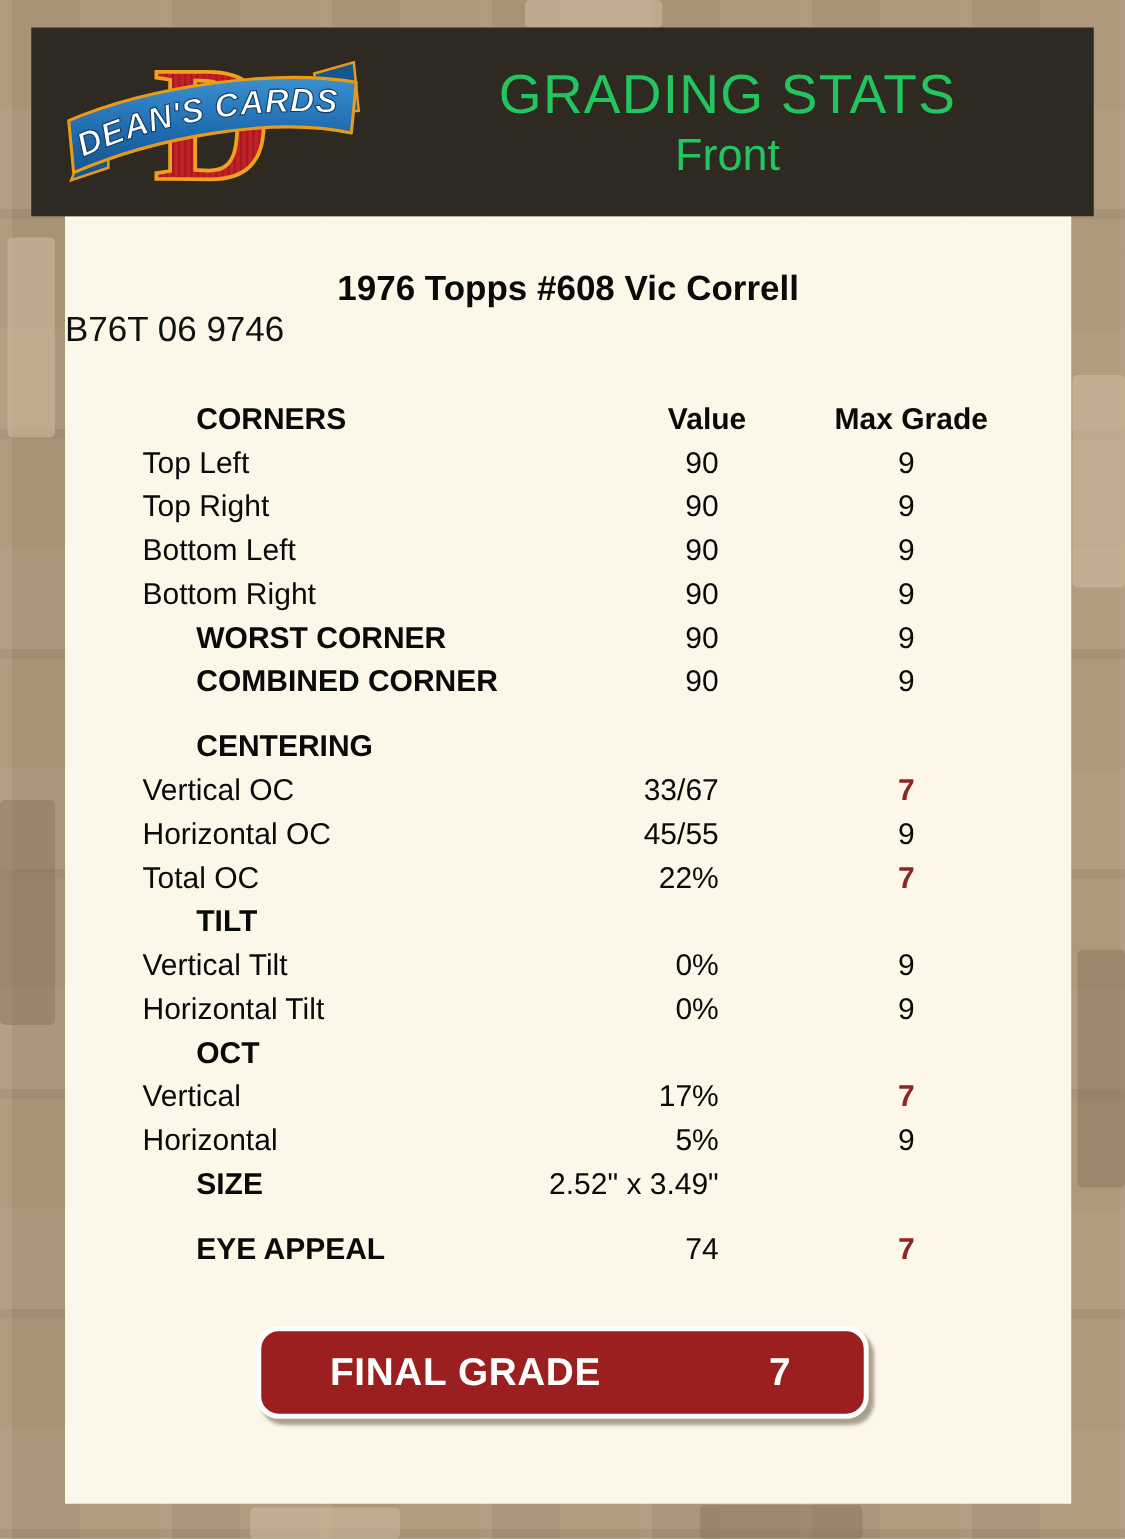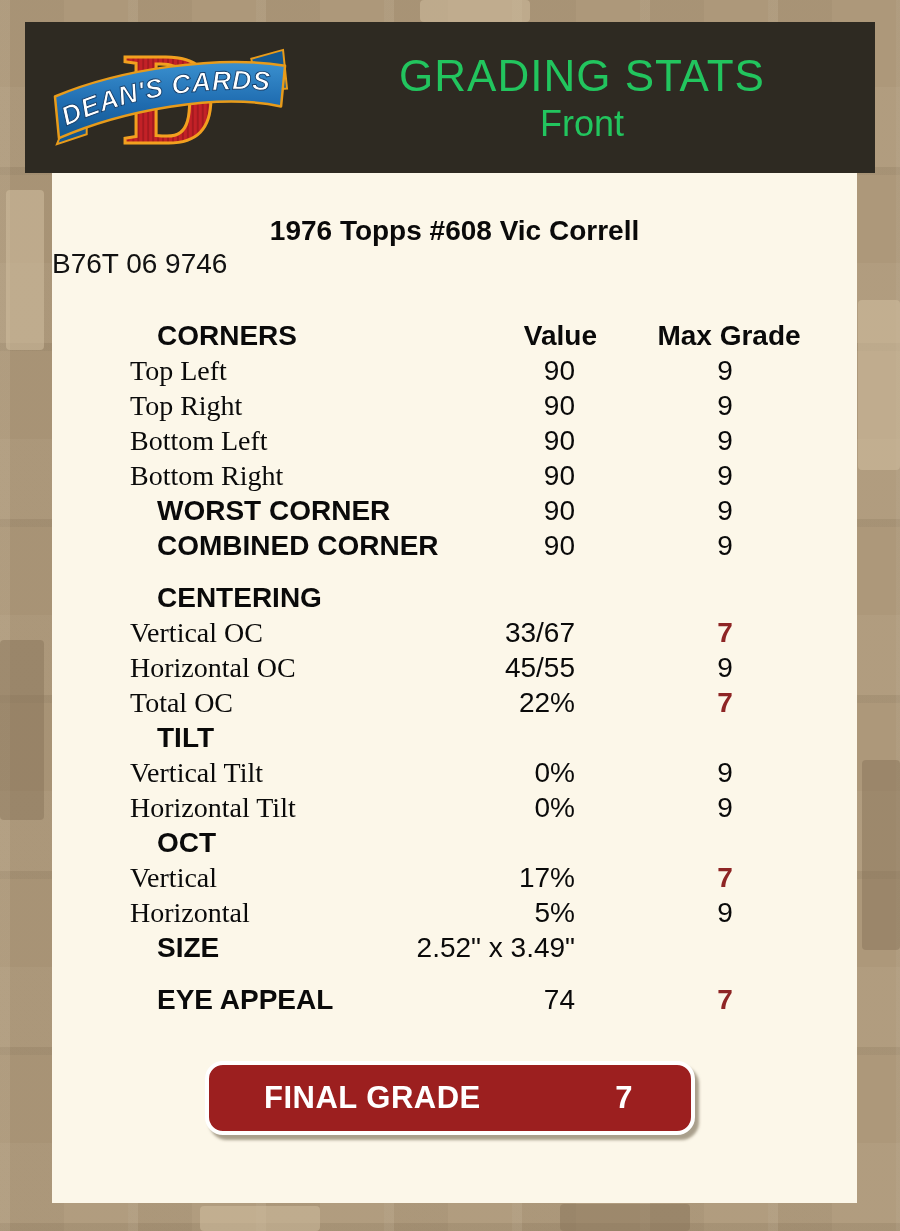--- a/index.html
+++ b/index.html
@@ -32,25 +32,25 @@
   .header-subtitle{font-size:36px;line-height:42px;margin-top:2px;}
 
   .panel{
     position:absolute;left:52px;top:173px;width:805px;height:1030px;
     background:#fcf7e9;z-index:1;
     box-sizing:border-box;padding-top:42px;
   }
   .card-title{font-size:28px;font-weight:bold;text-align:center;line-height:32px;color:#0a0a0a;}
   .card-serial{font-size:28px;text-align:left;line-height:34px;color:#111;}
 
-  .stats-table{margin-top:37px;font-size:28px;color:#0a0a0a;}
+  .stats-table{margin-top:37px;font-size:24px;color:#0a0a0a;}
   .stats-row{display:flex;align-items:center;height:35px;white-space:nowrap;}
   .stats-row.gap-before{margin-top:17px;}
   .cell-label{width:330px;flex:0 0 330px;box-sizing:border-box;padding-left:105px;}
-  .cell-label.indent{padding-left:78px;font-family:Liberation Serif, serif;}
+  .cell-label.indent{padding-left:62px;}
   .cell-label.bold{font-weight:bold;}
   .cell-value{width:193px;flex:0 0 193px;text-align:right;}
   .cell-grade{width:300px;flex:0 0 300px;text-align:center;}
   .head .cell-label,.head .cell-value,.head .cell-grade{font-weight:bold;}
   .head .cell-value{transform:translateX(22px);}
   .head .cell-grade{transform:translateX(4px);}
   .grade-red{color:#8e2525;font-weight:bold;}
 
   .final-grade-btn{
     margin:44px 0 0 153px;width:490px;height:74px;box-sizing:border-box;

